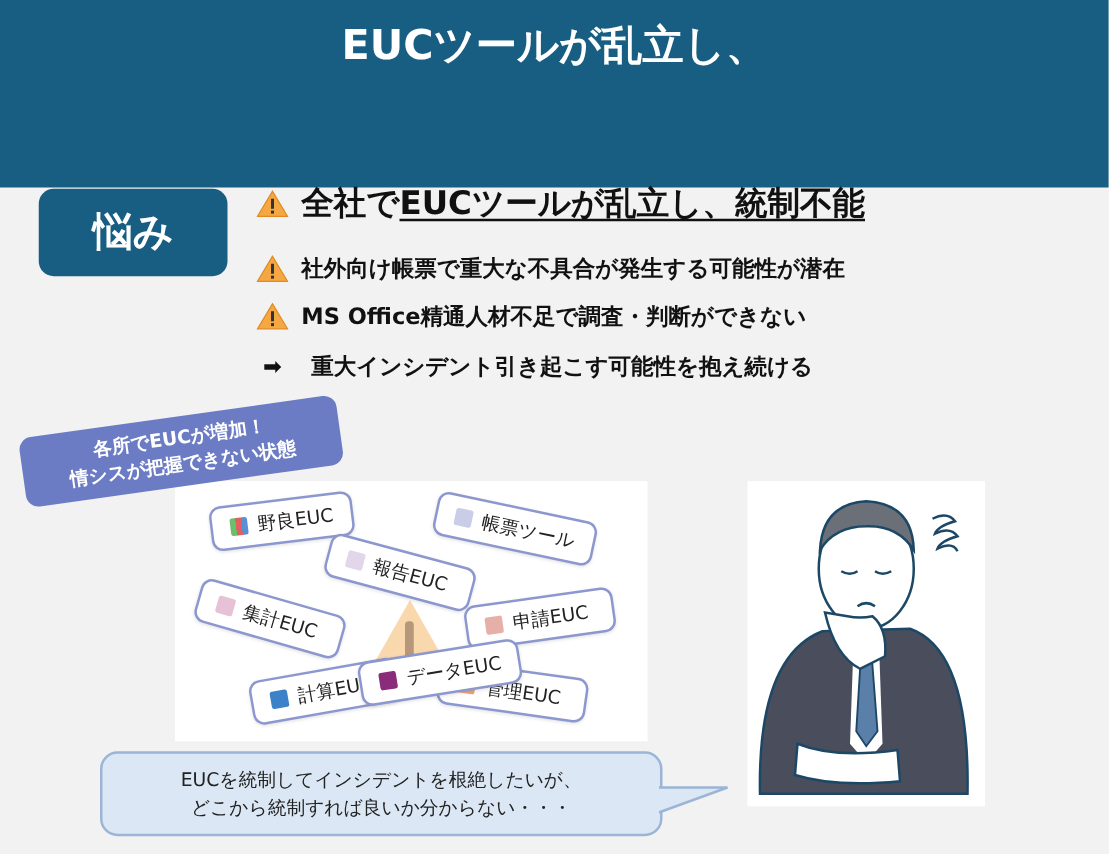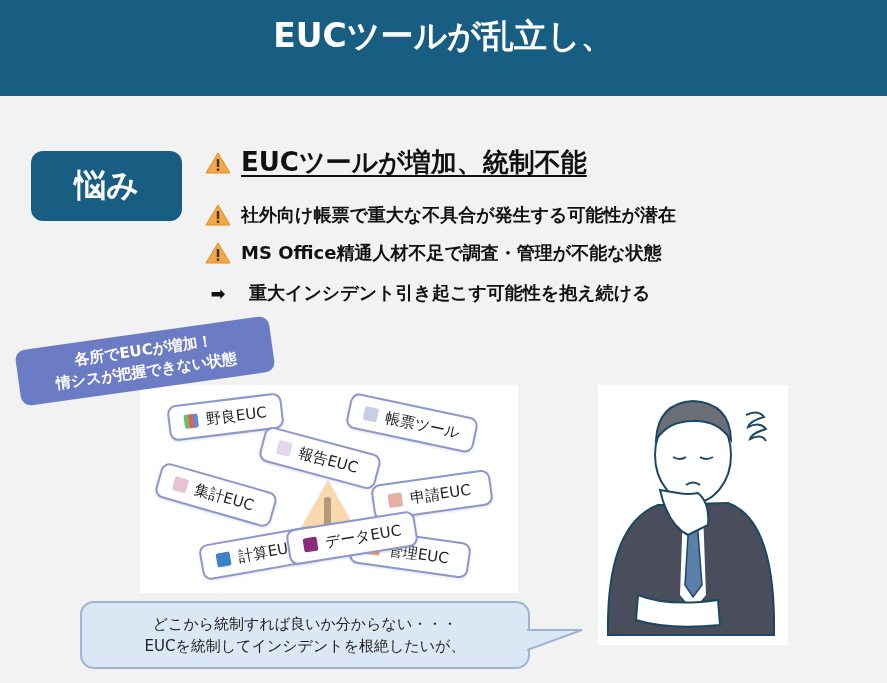--- a/index.html
+++ b/index.html
@@ -1,18 +1,18 @@
 <!DOCTYPE html>
 <html><head>
 <meta charset="utf-8">
 <style>
   html, body { margin:0; padding:0; }
   body { width:887px; height:683px; background:#f2f2f2; position:relative; overflow:hidden;
          font-family:"DejaVu Sans", "Liberation Sans", sans-serif; }
-  .header { position:absolute; left:0; top:0; width:887px; height:96px; background:#175e82;
+  .header { position:absolute; left:0; top:0; width:887px; height:150px; background:#175e82;
             color:#fff; text-align:center; font-weight:bold; }
   .header .l1 { position:absolute; top:16px; left:0; right:0; font-size:33px; line-height:40px; }
   .header .l2 { position:absolute; top:62px; left:0; right:0; font-size:33px; line-height:40px; }
   .badge { position:absolute; left:31px; top:151px; width:151px; height:70px; background:#175e82;
            border-radius:12px; color:#fff; font-weight:bold; font-size:32px; display:flex;
            align-items:center; justify-content:center; }
   .row { position:absolute; left:205px; display:flex; align-items:center; color:#111; font-weight:bold; }
   .warn { width:26px; height:22px; margin-right:10px; flex:none; }
   .row.main { top:145px; font-size:26px; }
   .row.main .u { text-decoration:underline; text-decoration-thickness:2px; text-underline-offset:4px; }
@@ -44,38 +44,39 @@
 </div>
 
 <div class="badge">悩み</div>
 
 <div class="row main">
   <svg class="warn" viewBox="0 0 26 22">
     <polygon points="13,1 25,21 1,21" fill="#f4a742" stroke="#e08a20" stroke-width="1"></polygon>
     <rect x="11.8" y="7" width="2.4" height="8" fill="#333"></rect>
       <rect x="11.8" y="16.5" width="2.4" height="2.4" fill="#333"></rect>
   </svg>
-    <span class="u">EUCツールが増加、統制不能</span>
+  <span>全社で</span>
+    <span class="u">EUCツールが乱立し、統制不能</span>
 </div>
 
 <div class="row sub" style="top:203px">
   <svg class="warn" viewBox="0 0 26 22">
     <polygon points="13,1 25,21 1,21" fill="#f4a742" stroke="#e08a20" stroke-width="1"></polygon>
     <rect x="11.8" y="7" width="2.4" height="8" fill="#333"></rect>
       <rect x="11.8" y="16.5" width="2.4" height="2.4" fill="#333"></rect>
   </svg>
   <span>社外向け帳票で重大な不具合が発生する可能性が潜在</span>
 </div>
 <div class="row sub" style="top:241px">
   <svg class="warn" viewBox="0 0 26 22">
     <polygon points="13,1 25,21 1,21" fill="#f4a742" stroke="#e08a20" stroke-width="1"></polygon>
     <rect x="11.8" y="7" width="2.4" height="8" fill="#333"></rect>
       <rect x="11.8" y="16.5" width="2.4" height="2.4" fill="#333"></rect>
   </svg>
-  <span>MS Office精通人材不足で調査・管理が不能な状態</span>
+  <span>MS Office精通人材不足で調査・判断ができない</span>
 </div>
 <div class="row sub" style="top:281px">
   <span class="arrow">➡</span>
   <span>重大インシデント引き起こす可能性を抱え続ける</span>
 </div>
 
 <div class="tools">
   <div class="bigwarn"></div>
   <div class="bigwarn-mark"></div>
   <div class="chip" style="left:28px;top:14px;transform:rotate(-7deg)">
@@ -126,19 +127,19 @@
     <path d="M58 55 Q60 18 95 16 Q132 18 133 55 Q120 35 95 36 Q70 36 58 55 Z" fill="#6b6f78" stroke="#1c4866" stroke-width="2"></path>
     <path d="M75 72 Q82 76 88 72 M102 72 Q108 76 115 72" stroke="#1c4866" stroke-width="2" fill="none"></path>
     <path d="M88 100 Q95 95 102 100" stroke="#1c4866" stroke-width="2" fill="none"></path>
     <path d="M62 105 Q70 140 90 150 L110 140 Q112 118 100 108 Q90 110 80 108 Z" fill="#fff" stroke="#1c4866" stroke-width="2"></path>
     <path d="M40 210 Q70 222 120 215 L122 240 Q70 245 38 235 Z" fill="#fff" stroke="#1c4866" stroke-width="2"></path>
     <path d="M148 30 q12 -6 18 2 q-14 4 -16 10 q12 -6 18 2 q-14 4 -16 10 q12 -6 16 2" stroke="#1c4866" stroke-width="2" fill="none"></path>
   </svg>
 </div>
 
 <div class="bubble">
+  <div>EUCを統制してインシデントを根絶したいが、</div>
   <div>どこから統制すれば良いか分からない・・・</div>
-  <div>EUCを統制してインシデントを根絶したいが、</div>
 </div>
 <svg class="tail" width="60" height="30" viewBox="0 0 60 30">
   <polygon points="0,2 55,2 0,22" fill="#dbe7f4"></polygon>
   <polyline points="0,2 55,2 0,22" fill="none" stroke="#9bb5d6" stroke-width="2"></polyline>
 </svg>
 
 </body></html>

